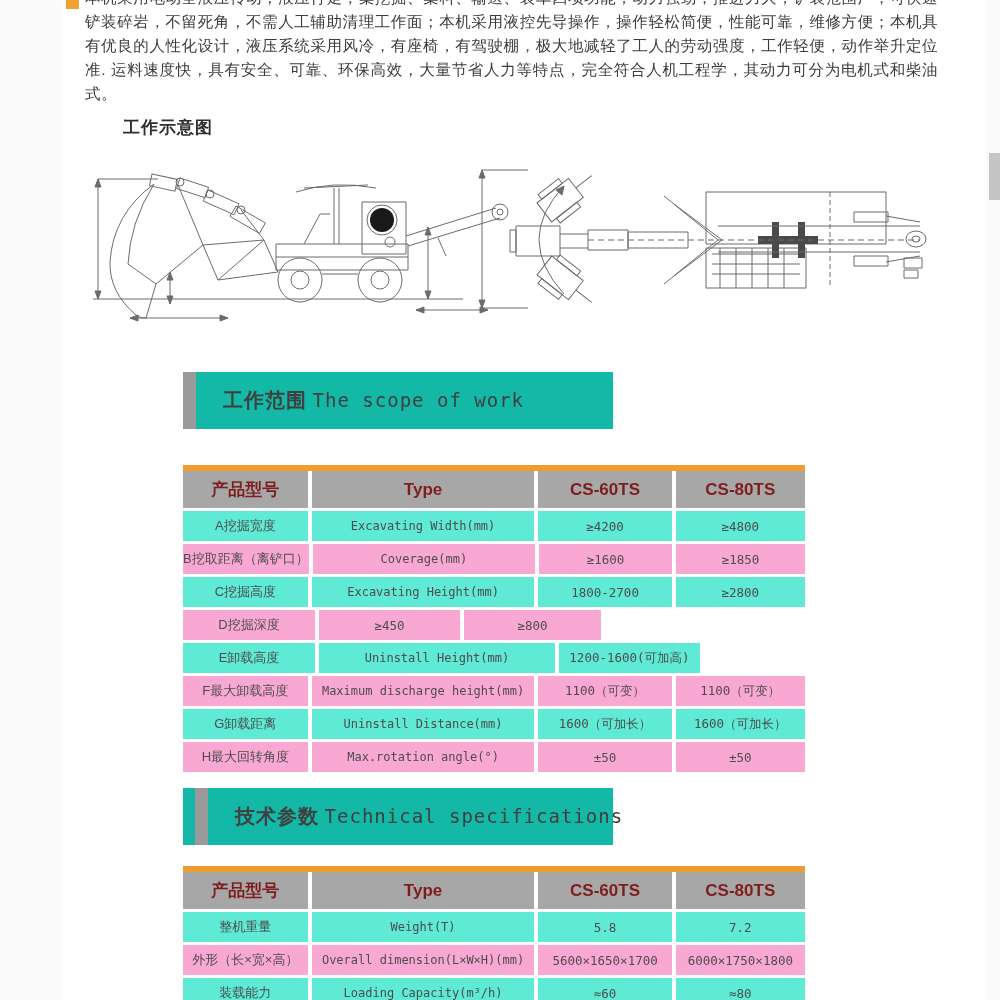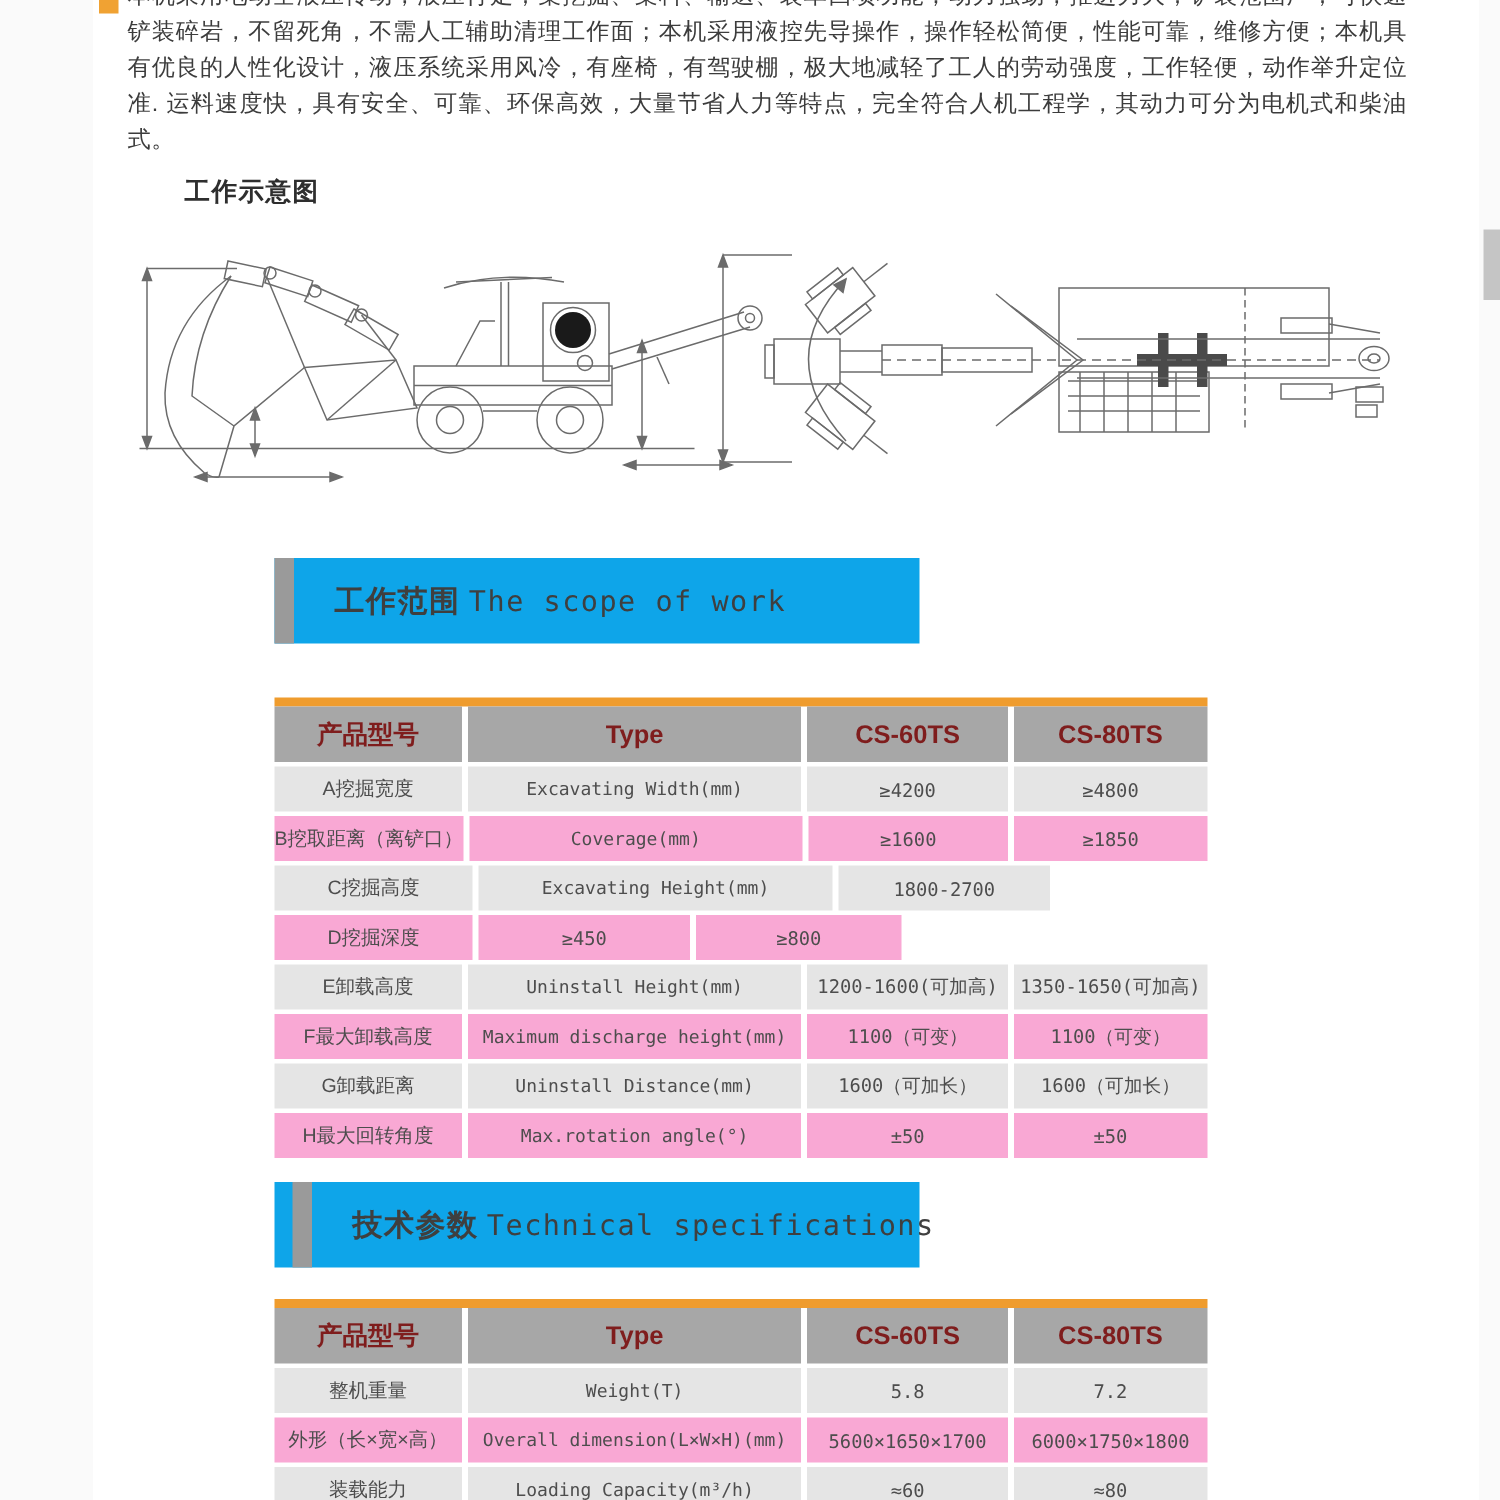--- a/index.html
+++ b/index.html
@@ -20,38 +20,38 @@
 
   .drawing { position:absolute; top:152px; }
   #drawing-side { left:68px; }
   #drawing-top { left:468px; }
   .drawing svg line, .drawing svg path, .drawing svg rect, .drawing svg circle,
   .drawing svg polyline, .drawing svg polygon, .drawing svg ellipse { vector-effect:non-scaling-stroke; }
 
   #right-tab { position:absolute; left:989px; top:153px; width:11px; height:47px; background:#c5c5c5; }
 
   
-  .section-header { position:absolute; left:183px; width:430px; height:57px; background:#0ea5e9; display:flex; align-items:center; }
+  .section-header { position:absolute; left:183px; width:430px; height:57px; background:#14b8a6; display:flex; align-items:center; }
   .section-bar { width:13px; height:57px; background:#9a9a9a; flex:0 0 13px; }
   .section-title { margin-left:27px; font-size:20px; color:#3f3f3f; white-space:nowrap; }
   .section-title .zh { font-weight:bold; letter-spacing:1px; }
   .section-title .en { font-family:"DejaVu Sans Mono", monospace; font-size:19px; letter-spacing:1px; }
   #section-scope { top:372px; }
   #section-specs { top:788px;padding-left:12px; }
 
   
   .spec-table { position:absolute; left:183px; width:622px; }
   #table-scope { top:465px; }
   #table-specs { top:866px; }
   .accent-bar { height:6px; background:#ef9c2e; }
   .thead { display:flex; margin-top:0px; }
   .th { background:#a7a7a7; color:#7f1d1d; font-weight:bold; font-size:17px;
         height:37px; display:flex; align-items:center; justify-content:center; }
   .trow { display:flex; margin-top:3px; }
-  .td { background:#e5e5e5; color:#4d4d4d; font-size:13px; height:30px;
+  .td { background:#5eead4; color:#4d4d4d; font-size:13px; height:30px;
         display:flex; align-items:center; justify-content:center; white-space:nowrap; }
   .trow.alt .td { background:#f9a8d4; }
   .mono, .val { font-family:"DejaVu Sans Mono", monospace; font-size:12px; }
   .val { font-size:12.5px; }
   .c0 { width:132px; }
   .c1 { width:236px; margin-left:4px; }
   .c2 { width:141px; margin-left:4px; }
   .c3 { width:137px; margin-left:4px; }
 </style>
 </head>
@@ -230,31 +230,31 @@
       <div class="trow alt">
         <div class="td c0">B挖取距离（离铲口）</div>
         <div class="td c1 mono">Coverage(mm)</div>
         <div class="td c2 val">≥1600</div>
         <div class="td c3 val">≥1850</div>
       </div>
       <div class="trow">
         <div class="td c0">C挖掘高度</div>
         <div class="td c1 mono">Excavating Height(mm)</div>
         <div class="td c2 val">1800-2700</div>
+        <div class="td c3 val">≥2800</div>
       </div>
       <div class="trow alt">
         <div class="td c0">D挖掘深度</div>
         <div class="td c2 val">≥450</div>
         <div class="td c3 val">≥800</div>
       </div>
       <div class="trow">
         <div class="td c0">E卸载高度</div>
         <div class="td c1 mono">Uninstall Height(mm)</div>
         <div class="td c2 val">1200-1600(可加高)</div>
-        <div class="td c3 val">1350-1650(可加高)</div>
       </div>
       <div class="trow alt">
         <div class="td c0">F最大卸载高度</div>
         <div class="td c1 mono">Maximum discharge height(mm)</div>
         <div class="td c2 val">1100（可变）</div>
         <div class="td c3 val">1100（可变）</div>
       </div>
       <div class="trow">
         <div class="td c0">G卸载距离</div>
         <div class="td c1 mono">Uninstall Distance(mm)</div>

